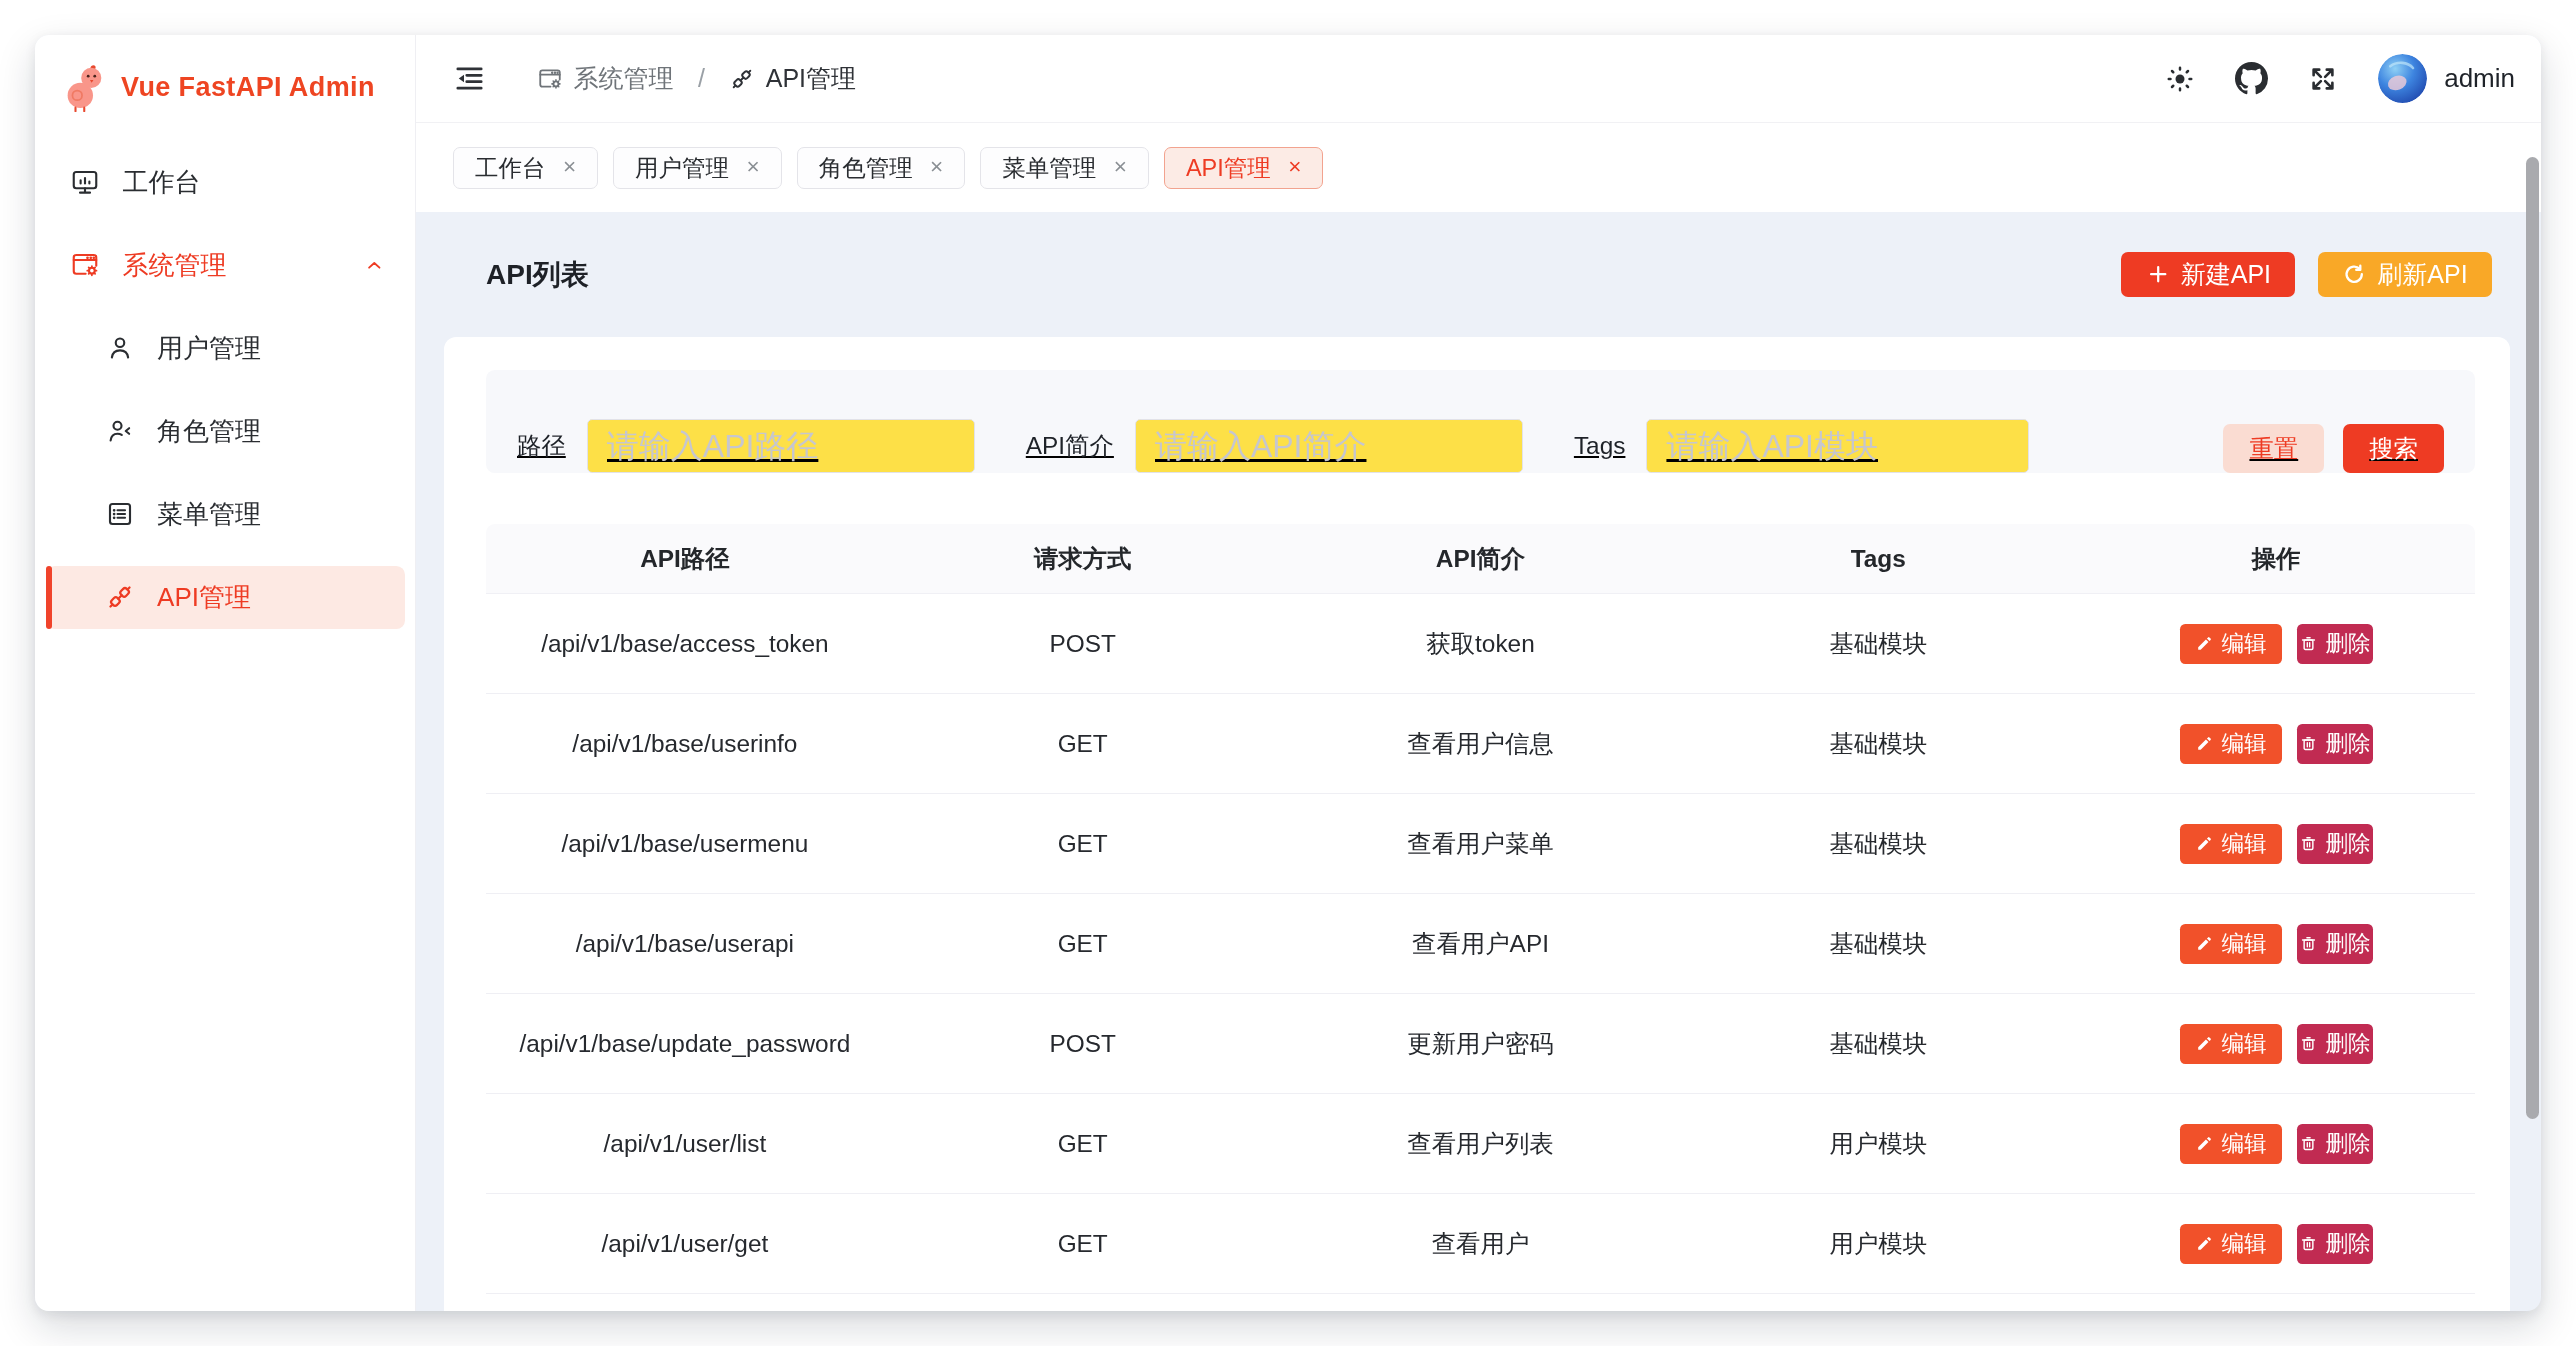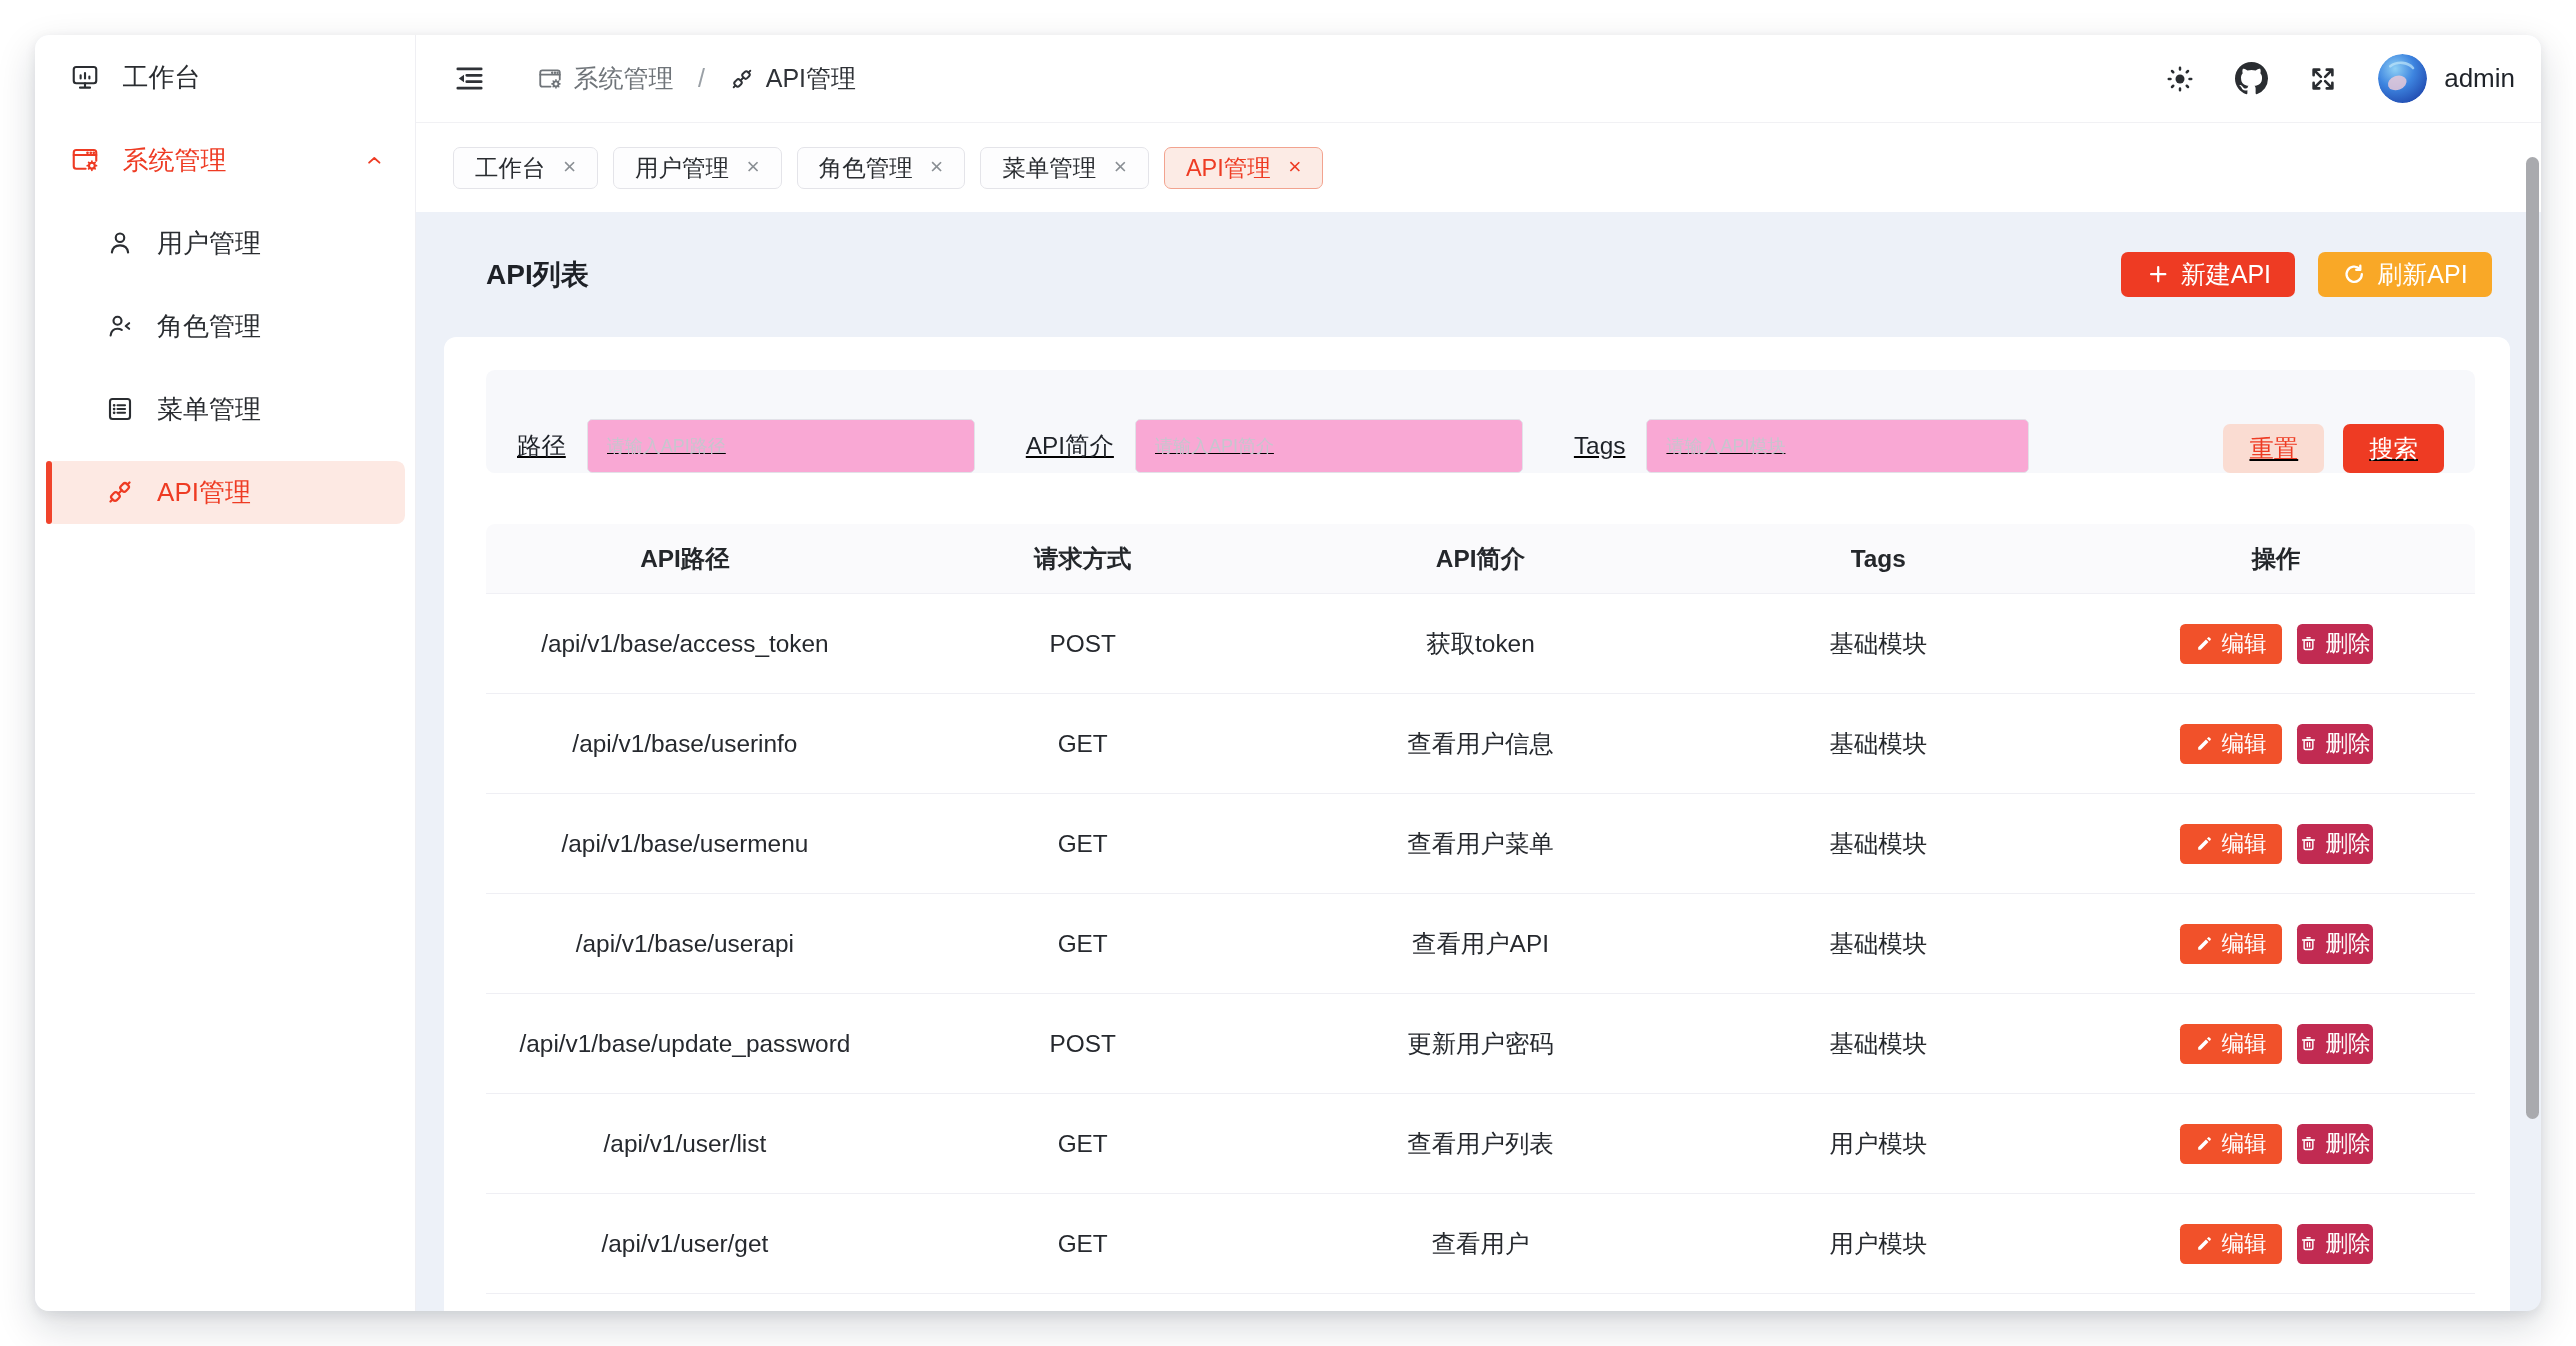--- a/index.html
+++ b/index.html
@@ -58,22 +58,22 @@
     border:none; border-radius:7px; cursor:pointer; font-family:inherit; }
   .btn-create { height:45px; padding:0 24.4px; background:#EE3B23; color:#fff; font-size:25px; }
   .btn-refresh { height:45px; padding:0 24.4px; background:#F9A827; color:#fff; font-size:25px; }
 
   .card { flex:1; margin:0 31px 0 28px; background:#fff; border-radius:12.2px 12.2px 0 0;
     padding:33px 35px 0 42px; overflow:hidden; }
   .filterbar { height:103px; background:#F7F8FB; border-radius:8.7px; display:flex;
     align-items:flex-end; padding:0 31px;text-decoration:underline; }
   .fgroup { display:flex; align-items:center; gap:21px; margin-right:51px; }
   .flabel { font-size:24.4px; color:#1E2228; white-space:nowrap; }
-  .finput { width:388px; height:54px; background:#f9a8d4; border:0.9px solid #E2E2E8;
-    border-radius:5.2px; padding:0 19px; font-size:18px; color:#333; font-family:inherit; outline:none; }
+  .finput { width:388px; height:54px; background:#fde047; border:0.9px solid #E2E2E8;
+    border-radius:5.2px; padding:0 19px; font-size:32px; color:#333; font-family:inherit; outline:none; }
   .finput::placeholder { color:#C6C6CE; }
   .fspacer { flex:1; }
   .btn-reset { height:49px; padding:0 26px; background:#FADCD2; color:#EE3B23; font-size:24.4px; margin-right:19px; }
   .btn-search { height:49px; padding:0 26px; background:#EE3B23; color:#fff; font-size:24.4px; }
 
   .table { margin-top:51px; }
   .thead { display:grid; grid-template-columns:repeat(5,1fr); height:70px; align-items:center;
     background:#FAFAFC; border-radius:8.7px 8.7px 0 0; border-bottom:0.9px solid #F0F0F5;
     font-size:24.4px; font-weight:bold; color:#24272B; text-align:center; }
   .trow { display:grid; grid-template-columns:repeat(5,1fr); height:100px; align-items:center;
@@ -85,20 +85,35 @@
   .scroll-thumb { position:absolute; right:1.7px; top:122px; width:13px; height:962px;
     background:#A9AAAE; border-radius:7px; z-index:50; cursor:pointer; }
   svg { display:block; }
 </style>
 </head>
 <body>
 
 <div class="window">
 
   <div class="sidebar">
+    <div class="logo">
+      <span>
+        <svg width="42" height="49" viewBox="0 0 48 56">
+          <path d="M29 6c0-4 6-5 6-1l-1 3z" fill="#E8492F"></path>
+          <circle cx="17.5" cy="37" r="14.5" fill="#F9968A"></circle>
+          <circle cx="30" cy="17" r="11.5" fill="#F9968A"></circle>
+          <circle cx="26.5" cy="15" r="1.6" fill="#4A241D"></circle>
+          <circle cx="34" cy="15" r="1.6" fill="#4A241D"></circle>
+          <path d="M28.5 19.5h4l-2 3z" fill="#E8492F"></path>
+          <path d="M12 51v4M22 51v4" stroke="#E8492F" stroke-width="2.4" stroke-linecap="round"></path>
+          <circle cx="14" cy="37" r="5.5" fill="none" stroke="#F07A64" stroke-width="2"></circle>
+        </svg>
+      </span>
+      <span class="logo-title">Vue FastAPI Admin</span>
+    </div>
 
     <div class="menu">
       <div class="mitem">
         <span class="micon">
           <svg width="30" height="30" viewBox="0 0 24 24" fill="none" stroke="currentColor" stroke-width="1.7" stroke-linecap="round">
             <rect x="3" y="4" width="18" height="13" rx="2"></rect>
             <path d="M8.5 13.2v-2.6M12 13.2V8.8M15.5 13.2v-1.6"></path>
             <path d="M12 17v3.2M8 20.5h8"></path>
           </svg>
         </span>

